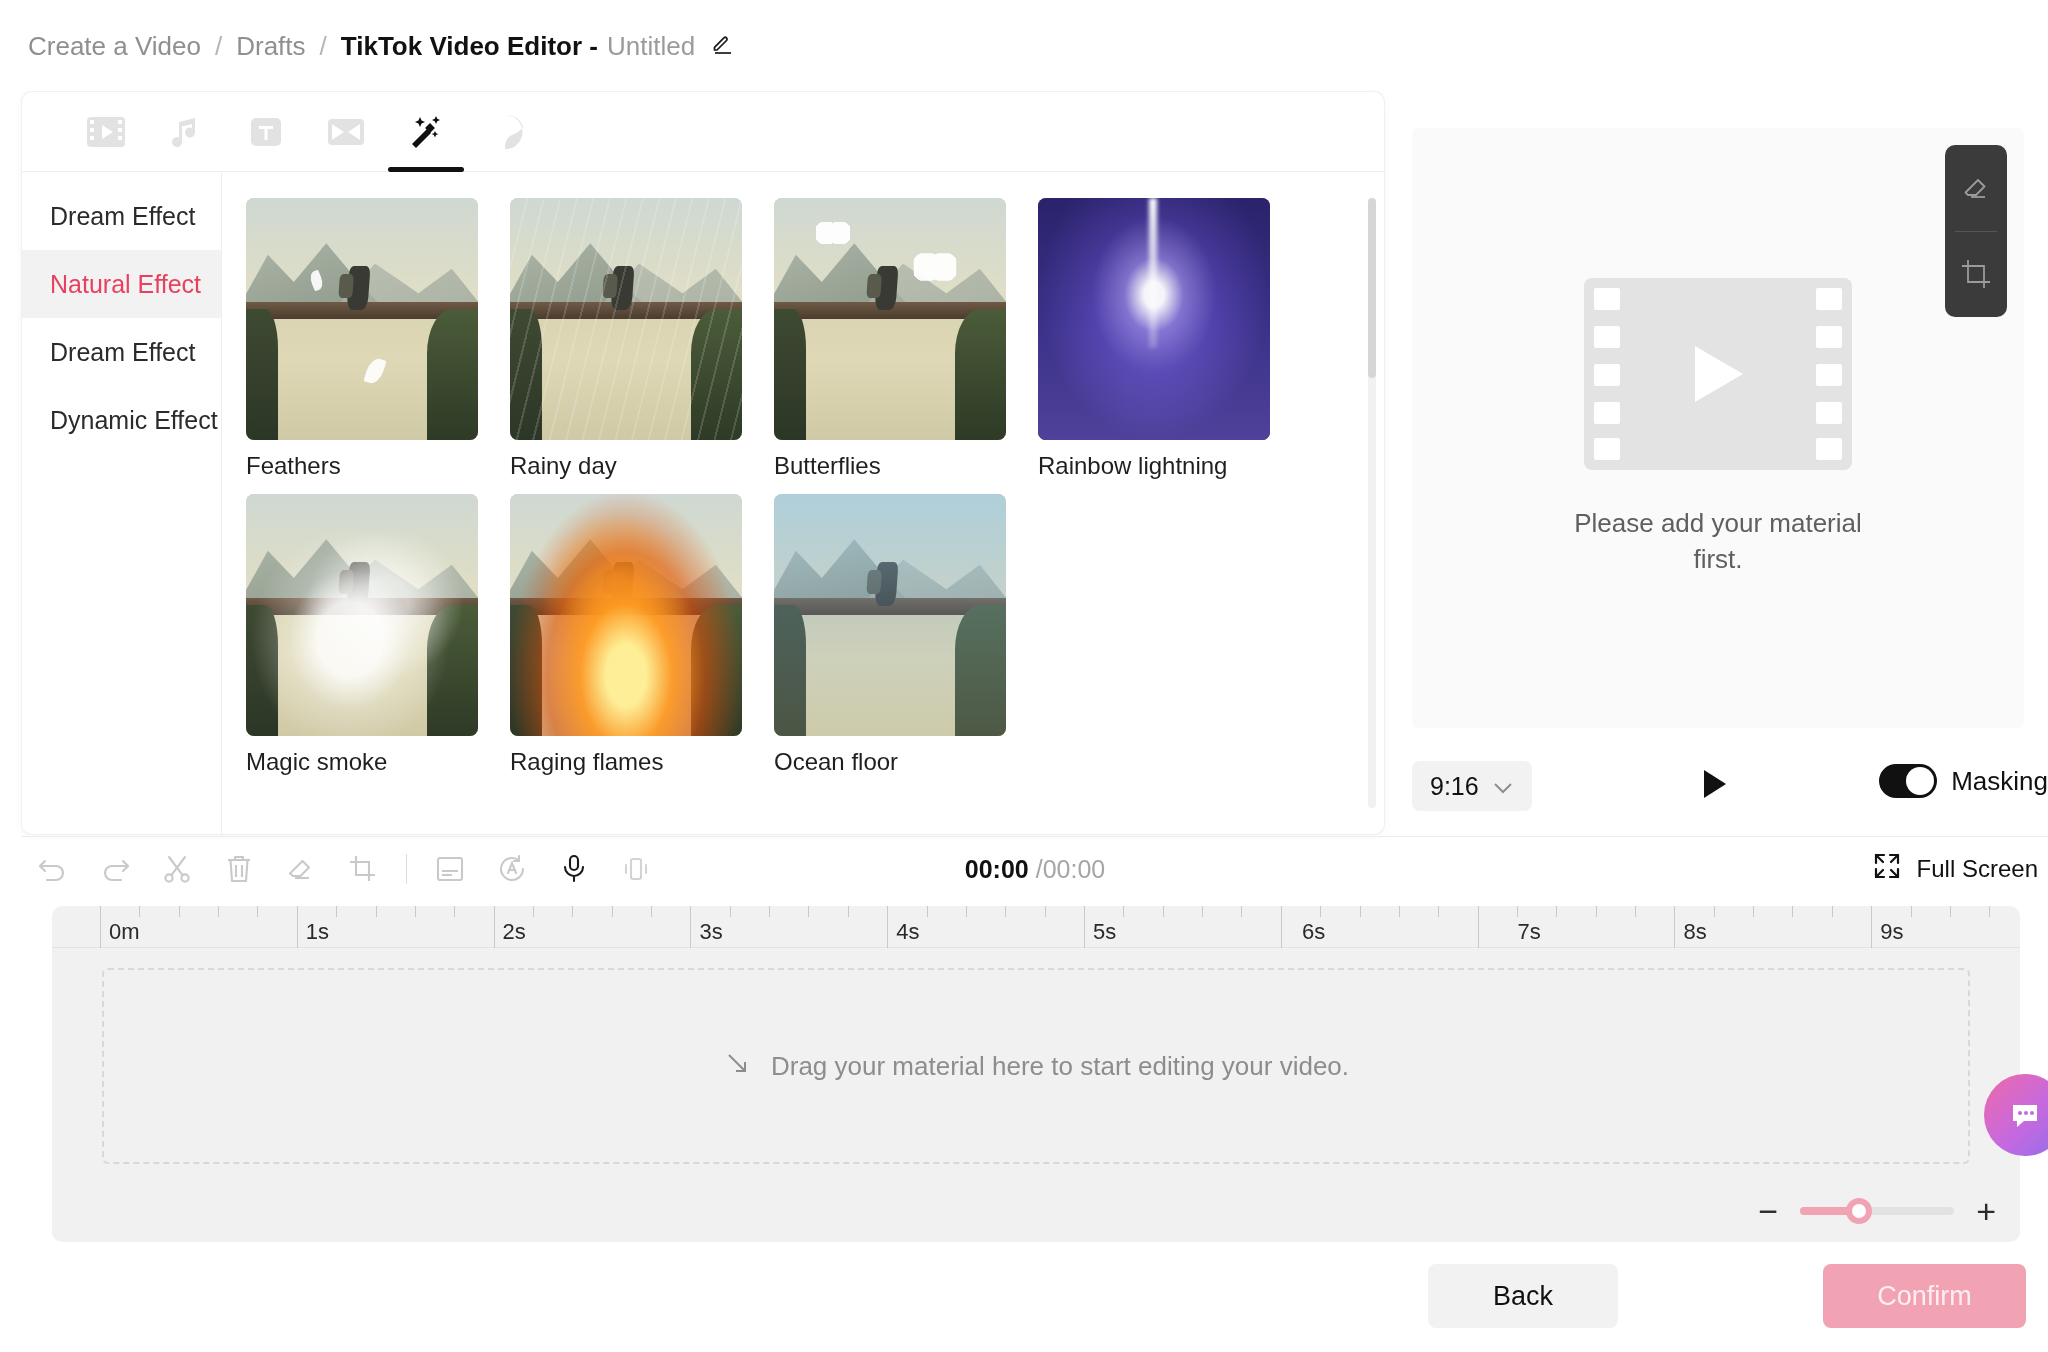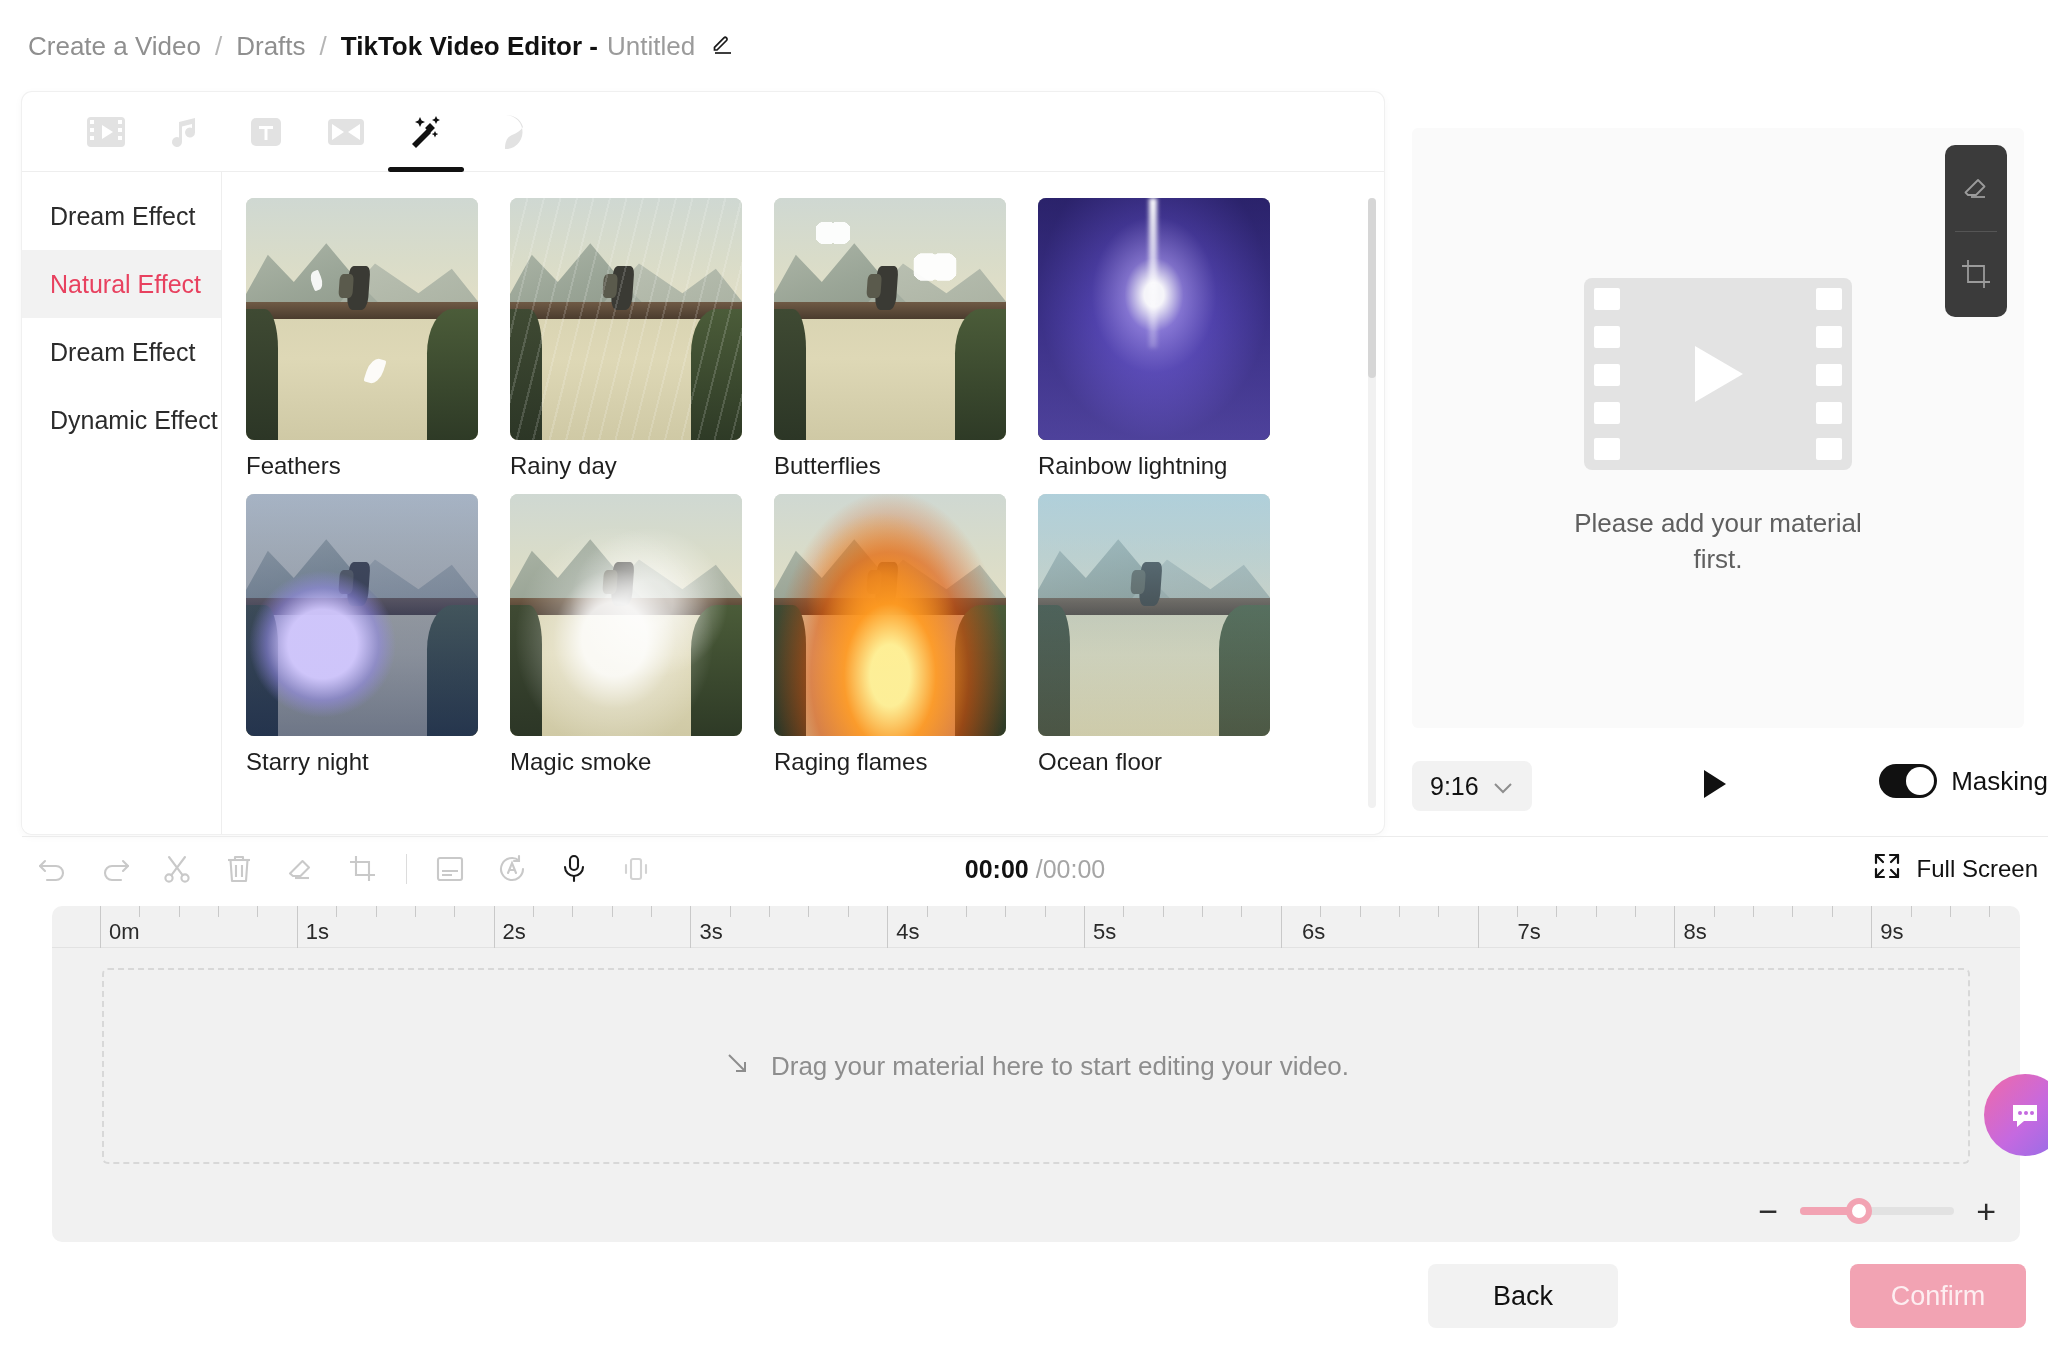--- a/index.html
+++ b/index.html
@@ -267,21 +267,21 @@
   }
 
   
   .footer { position: absolute; left: 0; bottom: 0; width: 2048px; height: 108px; }
   .btn {
     position: absolute; top: 20px; height: 64px; border-radius: 8px;
     display: flex; align-items: center; justify-content: center;
     font-size: 27px; cursor: pointer; border: none;
   }
   .btn-back { right: 430px; width: 190px; background: #f2f2f2; color: #111; }
-  .btn-confirm { right: 22px; width: 176px; background: #f2a3b3; color: #fdeef1; }
+  .btn-confirm { right: 22px; width: 203px; background: #f2a3b3; color: #fdeef1; }
 </style>
 </head>
 <body>
 
 <div class="app">
 
   <div class="breadcrumb">
     <span class="bc-link">Create a Video</span>
     <span class="bc-sep">/</span>
     <span class="bc-link">Drafts</span>
@@ -426,36 +426,20 @@
                   <div class="log"></div>
                   <div class="cliff-l"></div>
                   <div class="cliff-r"></div>
                   <div class="hiker"></div>
                 </div>
               <div class="ov ov-rainbow"></div>
             </div>
             <div class="thumb-label">Rainbow lightning</div>
           </div>
 
-          <div class="cell">
-            <div class="thumb">
-              <div class="scene">
-                  <div class="sky"></div>
-                  <div class="mtn"></div>
-                  <div class="mtn2"></div>
-                  <div class="water"></div>
-                  <div class="log"></div>
-                  <div class="cliff-l"></div>
-                  <div class="cliff-r"></div>
-                  <div class="hiker"></div>
-                </div>
-              <div class="ov ov-starry"></div>
-            </div>
-            <div class="thumb-label">Starry night</div>
-          </div>
 
           <div class="cell">
             <div class="thumb">
               <div class="scene">
                   <div class="sky"></div>
                   <div class="mtn"></div>
                   <div class="mtn2"></div>
                   <div class="water"></div>
                   <div class="log"></div>
                   <div class="cliff-l"></div>

